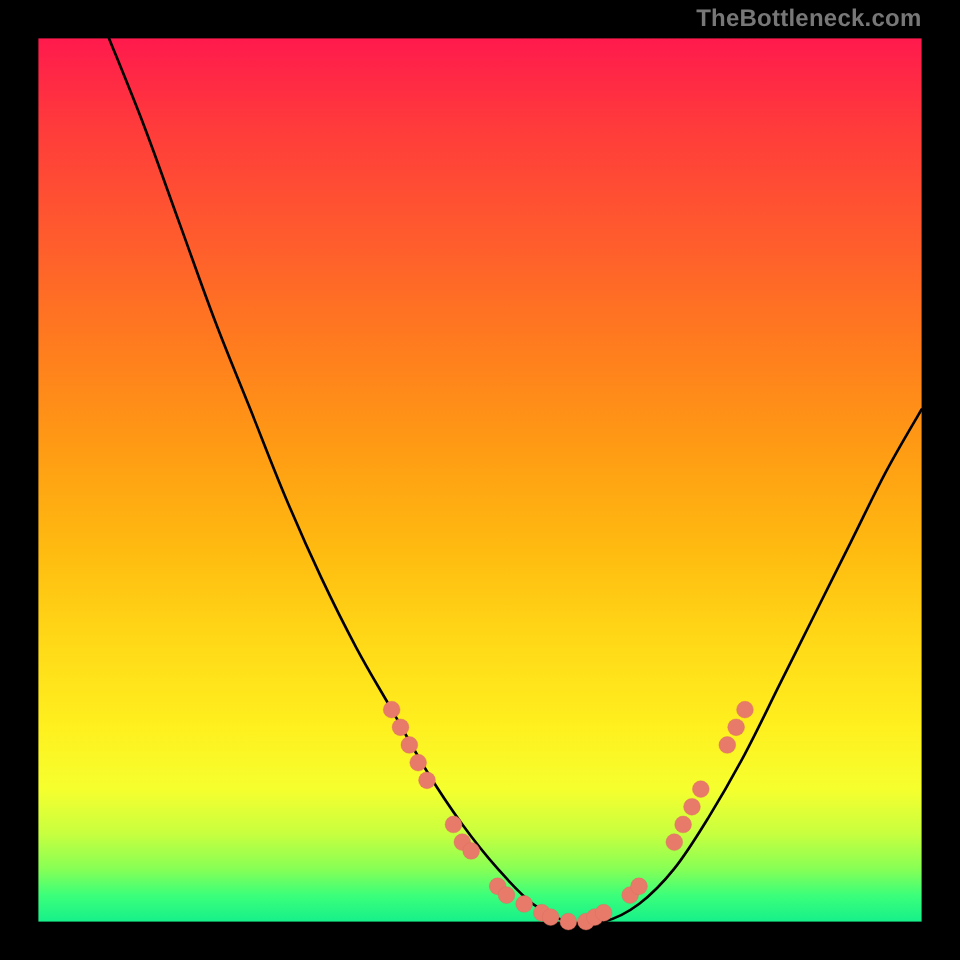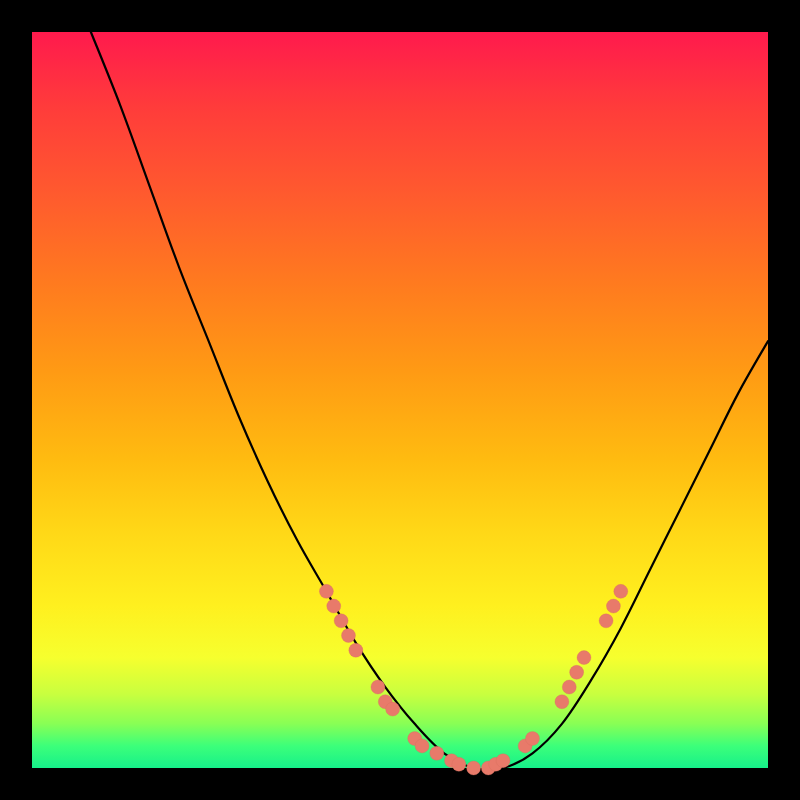--- a/index.html
+++ b/index.html
@@ -70,20 +70,21 @@
   .dots circle {
     fill: #e87a6a;
     stroke: #d46c5d;
     stroke-width: 0.3;
   }
 </style>
 </head>
 <body>
 
 <div class="frame">
+  <div class="watermark">TheBottleneck.com</div>
 
   <div class="plot">
     <svg class="curve" viewBox="0 0 736 736" preserveAspectRatio="none">
       <path id="curve-path" class="curve-path" d="M 58.88 0.00 C 64.18 13.25, 77.72 45.78, 88.32 73.60 C 98.92 101.42, 107.16 125.41, 117.76 154.56 C 128.36 183.71, 136.60 207.70, 147.20 235.52 C 157.80 263.34, 166.04 282.62, 176.64 309.12 C 187.24 335.62, 195.48 357.55, 206.08 382.72 C 216.68 407.89, 224.92 426.44, 235.52 448.96 C 246.12 471.48, 254.36 487.97, 264.96 507.84 C 275.56 527.71, 283.80 540.81, 294.40 559.36 C 305.00 577.91, 313.24 593.66, 323.84 610.88 C 334.44 628.10, 342.68 640.47, 353.28 655.04 C 363.88 669.61, 372.12 679.92, 382.72 691.84 C 393.32 703.76, 401.56 713.33, 412.16 721.28 C 422.76 729.23, 431.00 733.35, 441.60 736.00 C 452.20 738.65, 460.44 738.65, 471.04 736.00 C 481.64 733.35, 489.88 729.23, 500.48 721.28 C 511.08 713.33, 519.32 705.09, 529.92 691.84 C 540.52 678.59, 548.76 664.90, 559.36 647.68 C 569.96 630.46, 578.20 616.03, 588.80 596.16 C 599.40 576.29, 607.64 558.48, 618.24 537.28 C 628.84 516.08, 637.08 499.60, 647.68 478.40 C 658.28 457.20, 666.52 440.72, 677.12 419.52 C 687.72 398.32, 695.96 380.51, 706.56 360.64 C 717.16 340.77, 730.70 318.39, 736.00 309.12"></path>
       <g id="dots" class="dots">
           <circle cx="294.40" cy="559.36" r="7"></circle>
           <circle cx="301.76" cy="574.08" r="7"></circle>
           <circle cx="309.12" cy="588.80" r="7"></circle>
           <circle cx="316.48" cy="603.52" r="7"></circle>
           <circle cx="323.84" cy="618.24" r="7"></circle>

